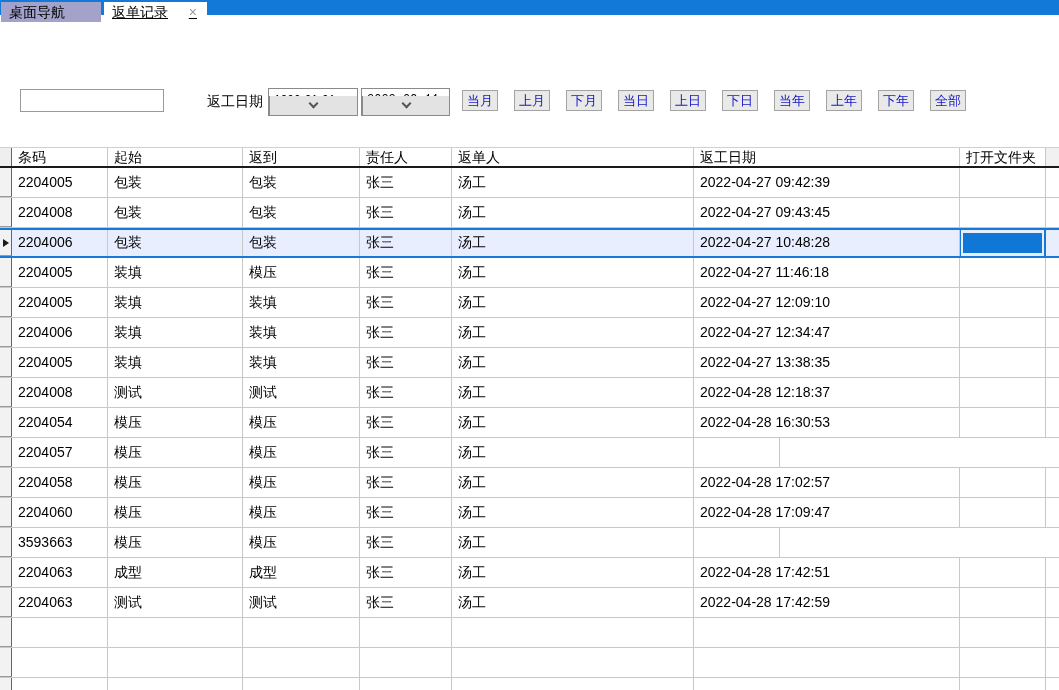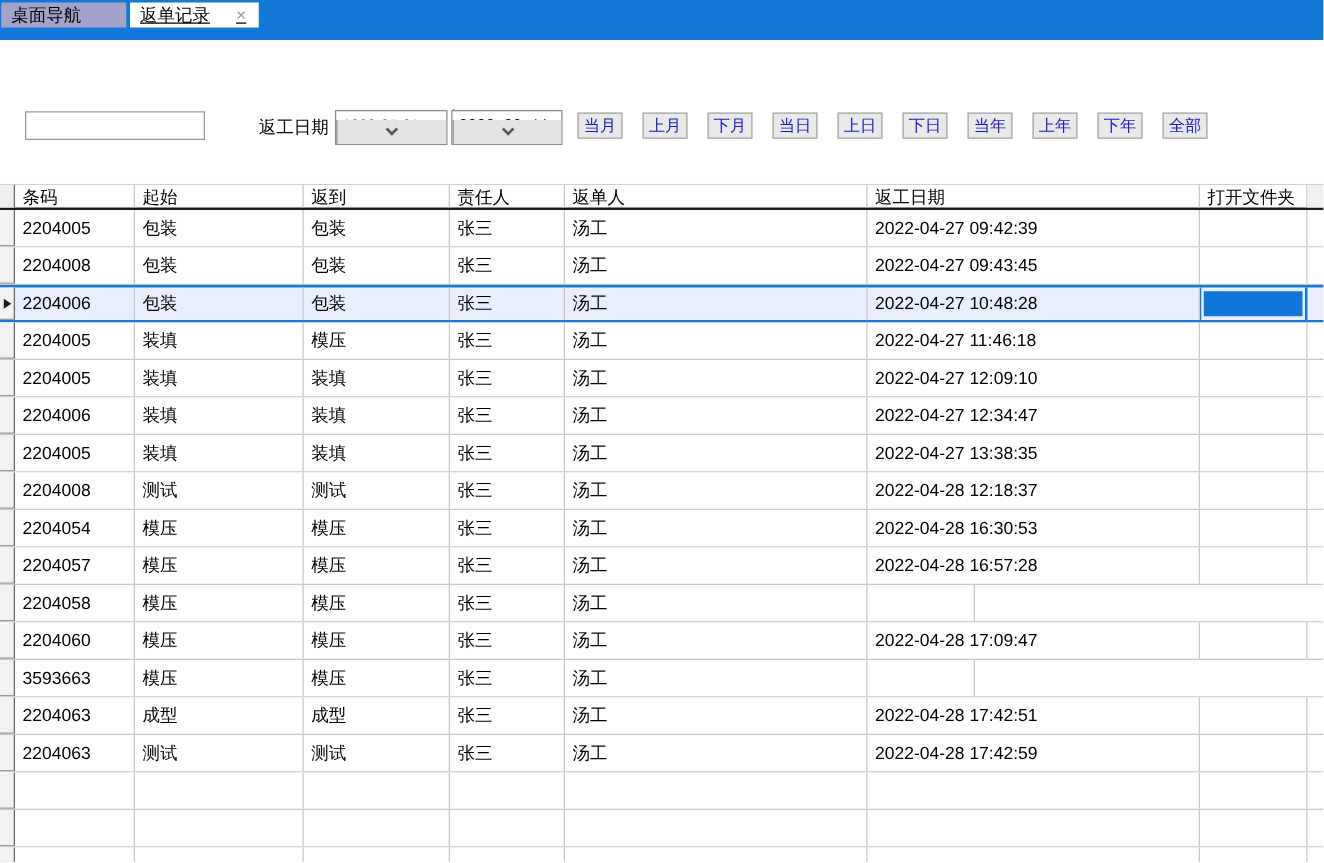--- a/index.html
+++ b/index.html
@@ -1,20 +1,20 @@
 <!DOCTYPE html>
 <html><head>
 <meta charset="utf-8">
 <style>
   * { margin:0; padding:0; box-sizing:border-box; }
   html,body { width:1059px; height:690px; background:#fff; font-family:"Liberation Sans","DejaVu Sans",sans-serif; }
   #app { position:relative; width:1059px; height:690px; overflow:hidden; background:#fff; }
 
   
-  .topbar { position:absolute; left:0; top:0; width:1059px; height:32px; background:#1279d8; }
+  .topbar { position:absolute; left:0; top:0; width:1059px; height:15px; background:#1279d8; }
   .tab { position:absolute; top:2px; height:20px; line-height:20px; font-size:14px; color:#000; padding:0 8px; cursor:default; }
   .tab-inactive { left:1px; width:100px; background:#a2a2cb; }
   .tab-active { left:104px; width:103px; background:#ffffff; display:flex; justify-content:space-between; align-items:center;text-decoration:underline; }
   .tab-close { color:#9a9a9a; font-size:14px; line-height:18px; padding:0 2px; }
 
   
   .search-box { position:absolute; left:20px; top:89px; width:144px; height:23px; border:1px solid #999; background:#fff; font-size:13px; padding:0 4px; outline:none; }
   .date-label { position:absolute; left:207px; top:93px; font-size:14px; color:#000; }
   .combo { position:absolute; top:88px; height:28px; border:1px solid #8a8a8a; background:#fff; display:flex; align-items:stretch;flex-direction:column; }
   .combo-from { left:268px; width:90px; }
@@ -207,31 +207,31 @@
           <div class="tcell col6"></div>
           <div class="tcell fill"></div>
         </div>
         <div class="trow">
           <div class="tcell gutter"></div>
           <div class="tcell col0">2204057</div>
           <div class="tcell col1">模压</div>
           <div class="tcell col2">模压</div>
           <div class="tcell col3">张三</div>
           <div class="tcell col4">汤工</div>
-          <div class="tcell col5">2022-04-28 16:57:28</div>
           <div class="tcell col6"></div>
           <div class="tcell fill"></div>
         </div>
         <div class="trow">
           <div class="tcell gutter"></div>
           <div class="tcell col0">2204058</div>
           <div class="tcell col1">模压</div>
           <div class="tcell col2">模压</div>
           <div class="tcell col3">张三</div>
           <div class="tcell col4">汤工</div>
+          <div class="tcell col5">2022-04-28 17:02:57</div>
           <div class="tcell col6"></div>
           <div class="tcell fill"></div>
         </div>
         <div class="trow">
           <div class="tcell gutter"></div>
           <div class="tcell col0">2204060</div>
           <div class="tcell col1">模压</div>
           <div class="tcell col2">模压</div>
           <div class="tcell col3">张三</div>
           <div class="tcell col4">汤工</div>

